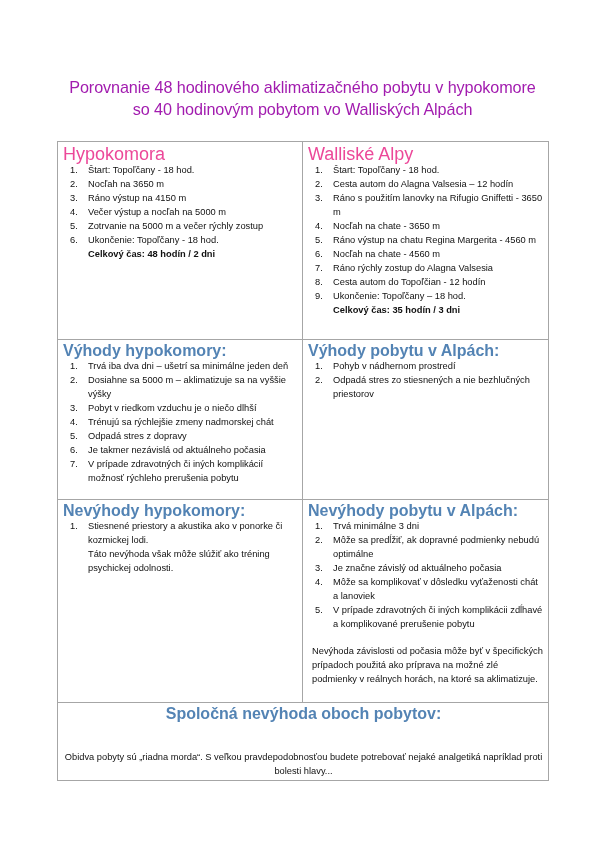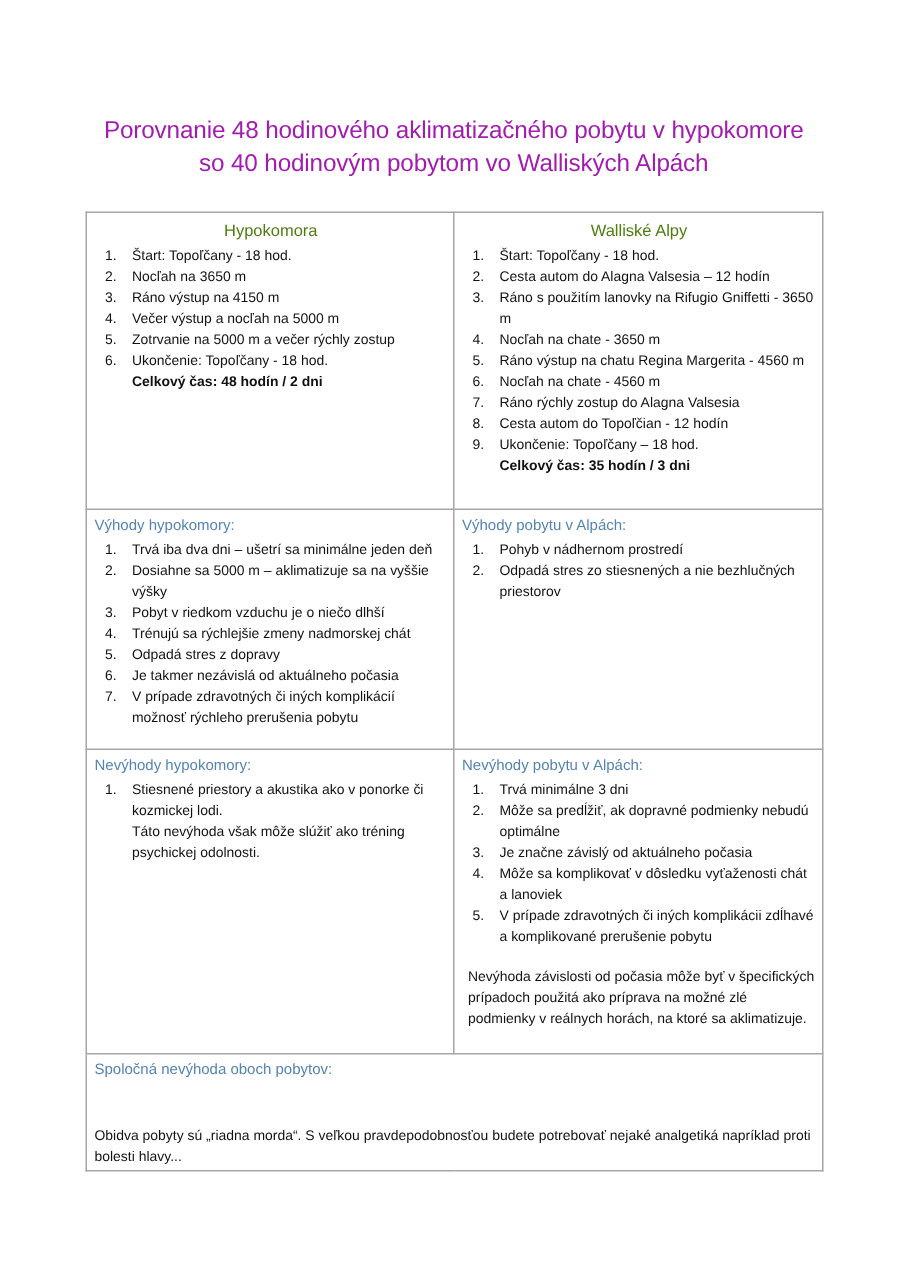--- a/index.html
+++ b/index.html
@@ -5,31 +5,31 @@
     html, body { margin:0; padding:0; background:#ffffff; }
     body { width:605px; height:855px; position:relative; overflow:hidden;
       font-family:"Liberation Sans", sans-serif; color:#111; }
     .title { position:absolute; top:76px; left:0; width:605px; text-align:center;
       color:#a21caf; font-size:16.2px; line-height:22px; letter-spacing:-0.1px; }
     .title div { white-space:nowrap; }
     table.grid { position:absolute; left:57px; top:141px; width:491px;
       border-collapse:collapse; table-layout:fixed; }
     table.grid td { border:1px solid #a6a6a6; vertical-align:top; padding:3px 4px 2px 5px;
       font-size:9.3px; line-height:14px; }
-    .cell-title { font-size:11px; line-height:18px; color:#4d7c0f;text-align:center; }
-    .cell-sub { font-size:10px; line-height:16px; color:#2e74b5; font-weight:normal; opacity:.95; }
+    .cell-title { font-size:18px; line-height:18px; color:#ec4899; }
+    .cell-sub { font-size:16px; line-height:16px; color:#2e74b5; font-weight:bold; opacity:.95; }
     .sub-light { color:#4a7db0; }
     ol { margin:0; padding:0; list-style:none; }
     ol li { position:relative; padding-left:25px; }
     ol li .num { position:absolute; left:7px; top:0; }
     .bold-line { padding-left:25px; font-weight:bold; }
     .note { padding-left:25px; }
     .para { margin-top:13px; padding-left:4px; }
     .common-text { padding-left:0;margin-top:28px; }
-    .r1 { height:198px; } .r2 { height:160px; } .r3 { height:203px; } .r4 { height:66px; }
+    .r1 { height:198px; } .r2 { height:160px; } .r3 { height:203px; } .r4 { height:66px;text-align:center; }
   </style>
 </head>
 <body>
 
 <div class="title">
   <div>Porovnanie 48 hodinového aklimatizačného pobytu v hypokomore</div>
   <div>so 40 hodinovým pobytom vo Walliských Alpách</div>
 </div>
 
 <table class="grid">

